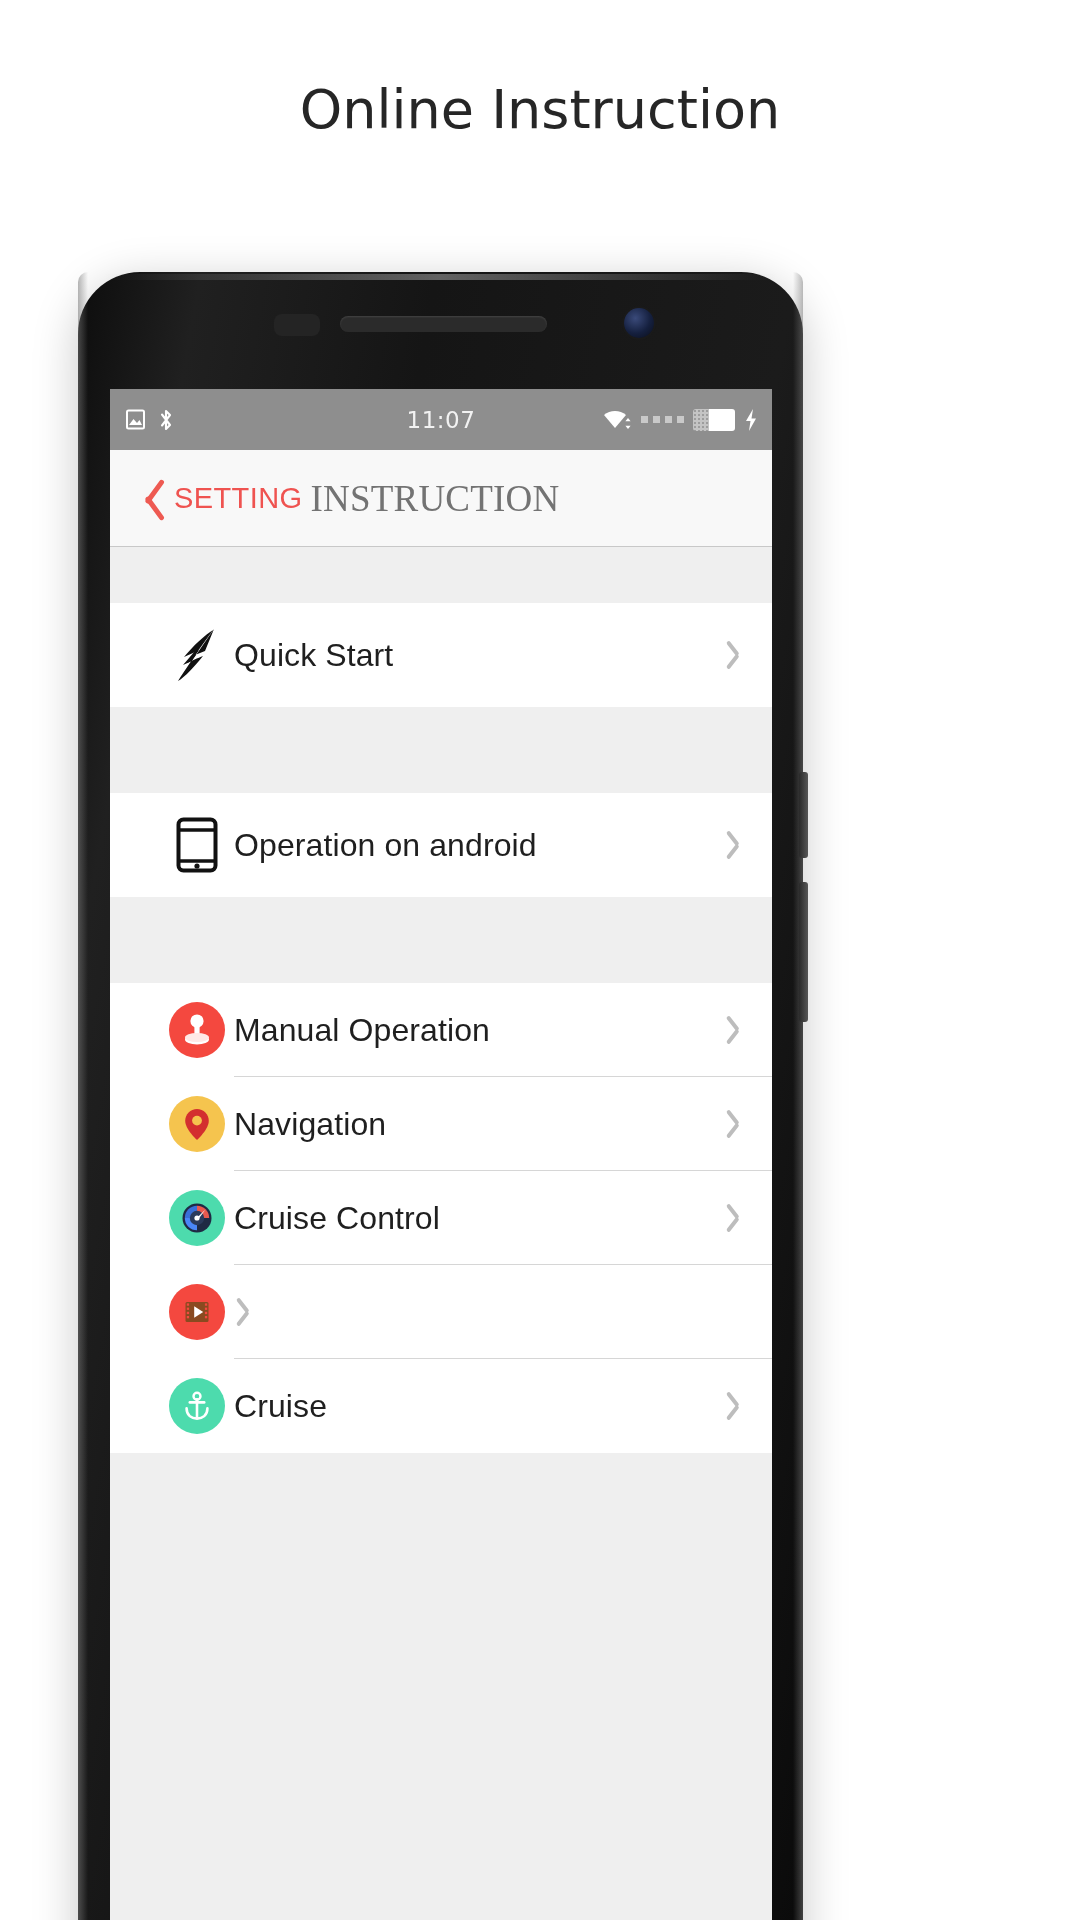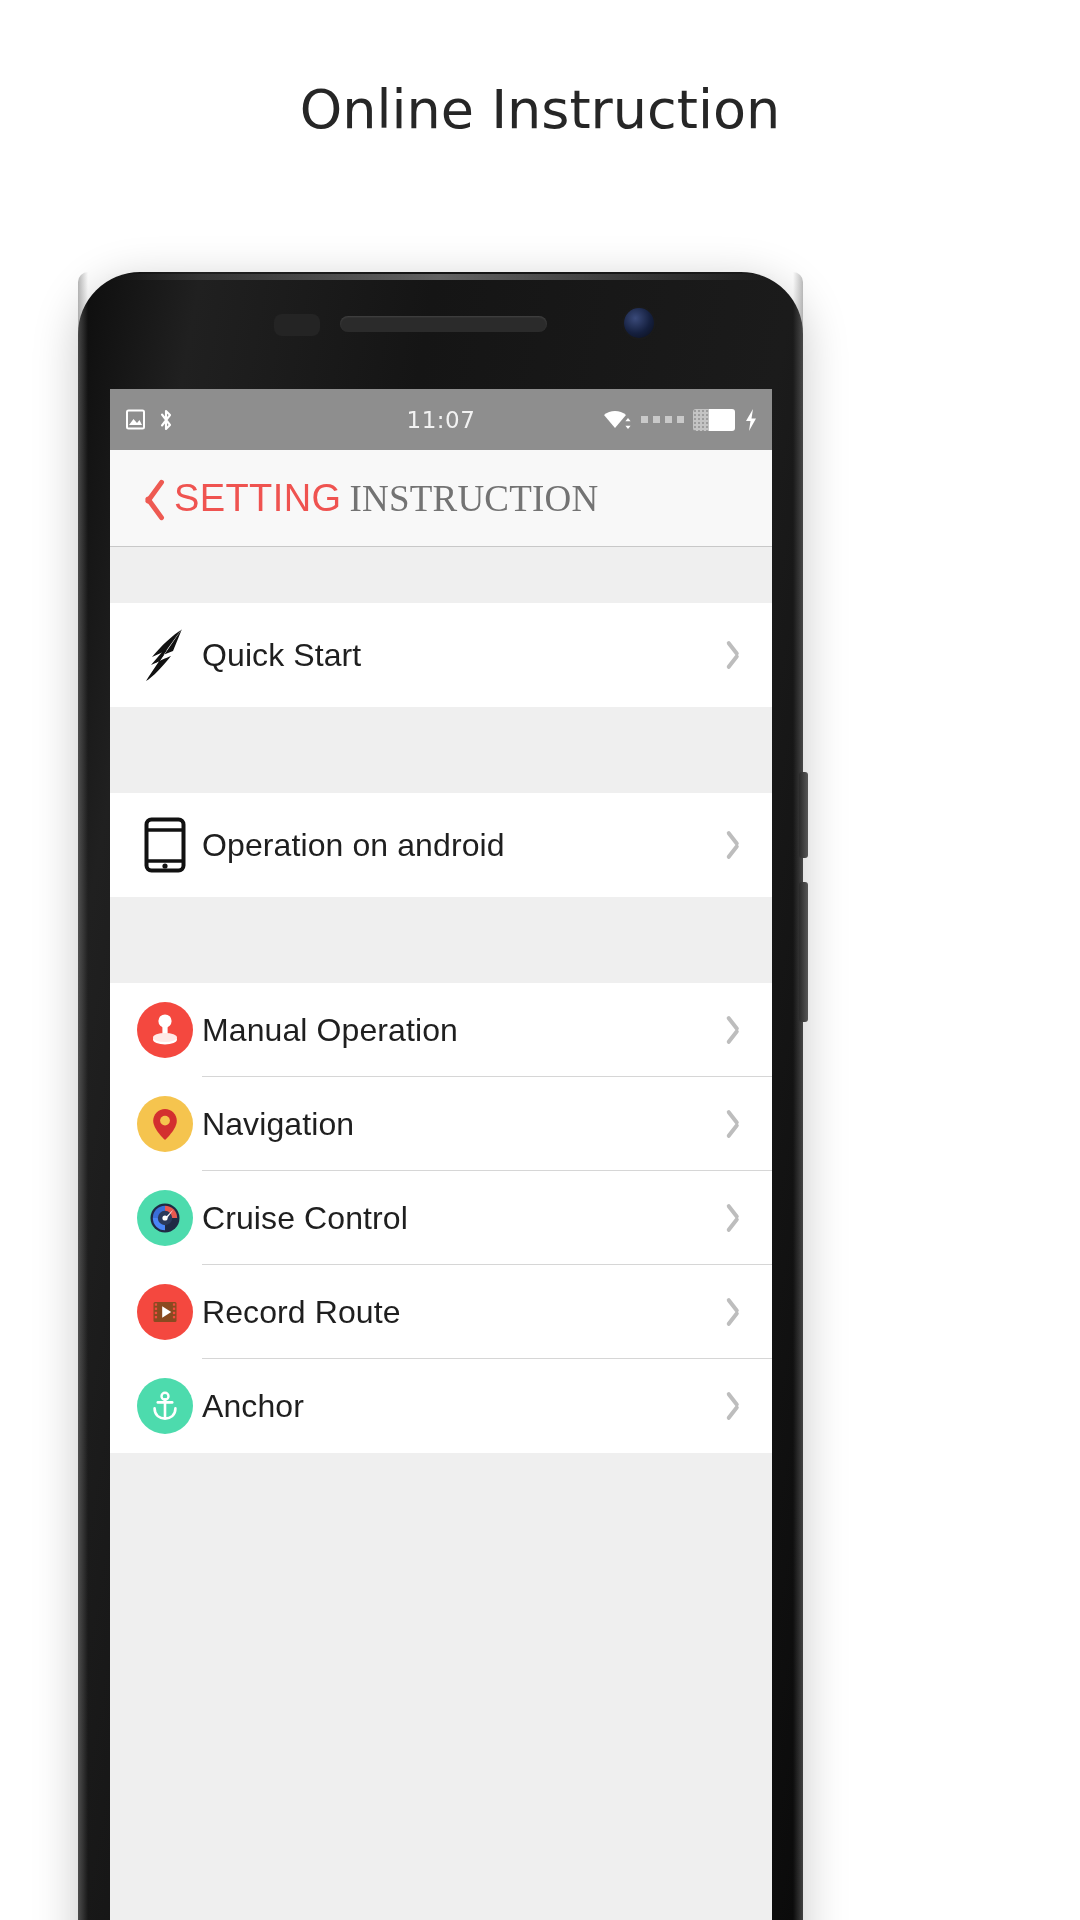--- a/index.html
+++ b/index.html
@@ -129,36 +129,36 @@
     position:relative;margin-right:10px;
     cursor:pointer;
   }
   .back-chevron:before,.back-chevron:after{
     content:"";position:absolute;left:14px;width:5px;height:28px;
     background:#ee5a52;border-radius:3px;
   }
   .back-chevron:before{top:0;transform:rotate(36deg);transform-origin:bottom center;}
   .back-chevron:after{top:22px;transform:rotate(-36deg);transform-origin:top center;}
   .nav-setting{
-    font-size:38px;color:#ef5350;letter-spacing:.4px;
+    font-size:29px;color:#ef5350;letter-spacing:.4px;
     font-family:"Liberation Sans",sans-serif;
   }
   .nav-title{
     font-size:37px;color:#737373;margin-left:8px;letter-spacing:.2px;
     font-family:Liberation Serif, serif;
   }
 
   
   .content{background:#efefef;height:calc(100% - 141px);}
   .gap{background:#efefef;}
   .gap-a{height:56px;}
   .gap-b{height:86px;}
   .gap-c{height:86px;}
 
-  .group{background:#ffffff;}
+  .group{background:#ffffff;padding-left:32px;}
   .row{
     display:flex;align-items:center;
     height:94px;
     background:#ffffff;
     position:relative;
     cursor:pointer;
   }
   .row .ico{
     width:74px;flex:0 0 74px;
     display:flex;align-items:center;justify-content:center;
@@ -355,35 +355,34 @@
                   <rect x="9.8" y="24" width="2.3" height="2.3"></rect>
                   <rect x="27.9" y="11.4" width="2.3" height="2.3"></rect>
                   <rect x="27.9" y="15.6" width="2.3" height="2.3"></rect>
                   <rect x="27.9" y="19.8" width="2.3" height="2.3"></rect>
                   <rect x="27.9" y="24" width="2.3" height="2.3"></rect>
                 </g>
                 <path d="M17.2 14.2 L26.2 20 L17.2 25.8 Z" fill="#ffffff"></path>
               </svg>
             </span>
           </span>
-          <span class="label">Record Route</span>
           <span class="chev"></span>
         </div>
 
         <div class="row">
           <span class="ico">
             <span class="circ" style="background:#4ddbad">
               <svg width="40" height="40" viewBox="0 0 40 40">
                 <circle cx="20" cy="10.2" r="3.5" fill="none" stroke="#fff" stroke-width="2.4"></circle>
                 <line x1="20" y1="13.4" x2="20" y2="31.5" stroke="#fff" stroke-width="2.6" stroke-linecap="round"></line>
                 <line x1="12.8" y1="16.4" x2="27.2" y2="16.4" stroke="#fff" stroke-width="2.6" stroke-linecap="round"></line>
                 <path d="M9.6 22.4 C9.6 29.4, 14.6 32.6, 20 32.6 C25.4 32.6, 30.4 29.4, 30.4 22.4" fill="none" stroke="#fff" stroke-width="2.6" stroke-linecap="round"></path>
               </svg>
             </span>
           </span>
-          <span class="label">Anchor</span>
+          <span class="label">Cruise</span>
           <span class="chev"></span>
         </div>
 
       </div>
     </div>
   </div>
 </div>
 
 </body></html>

